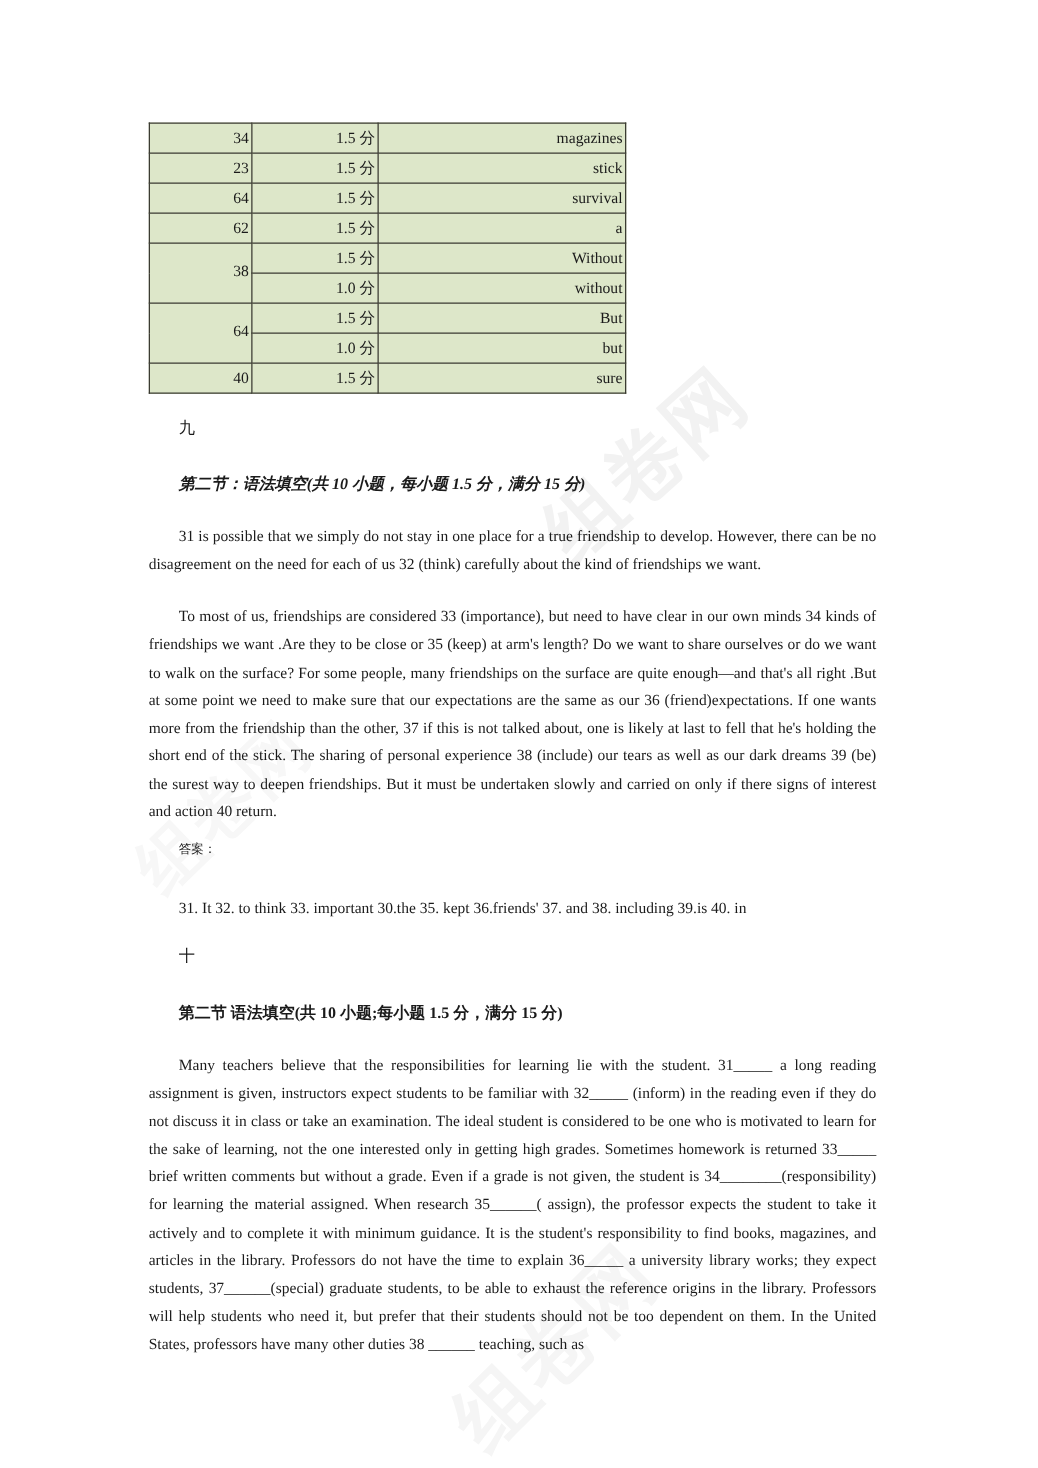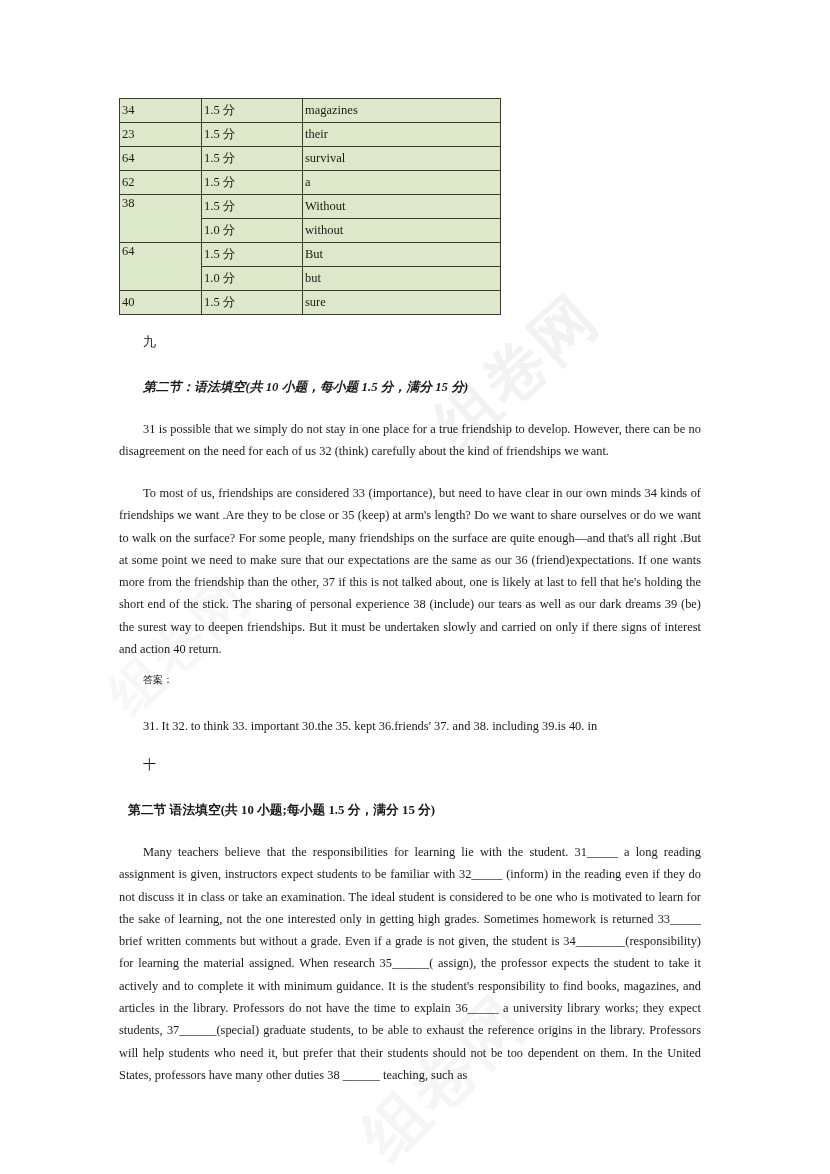--- a/index.html
+++ b/index.html
@@ -65,30 +65,30 @@
     border-collapse: collapse;
     table-layout: fixed;
     background: #dde7c9;
   }
   .score-table col.c1 { width: 82px; }
   .score-table col.c2 { width: 101px; }
   .score-table col.c3 { width: 198px; }
   .score-table td {
     border: 1.6px solid #3b3b32;
     background: #dde7c9;
-    text-align: left;
+    text-align: right;
     font-size: 12.5px;
     height: 23px;
     padding: 0 2px;
     line-height: 1.25;
     color: #1a1a1a;
   }
   .score-table td.num-merged {
     vertical-align: top;
-    padding-top: 1px;
+    padding-top: 15px;
   }
 
   
   .blk {
     position: absolute;
     left: 119px;
     width: 582px;
     font-size: 12.4px;
     line-height: 22.3px;
     text-align: justify;
@@ -127,21 +127,21 @@
         </colgroup>
       <tbody>
         <tr>
           <td>34</td>
           <td>1.5 分</td>
           <td>magazines</td>
         </tr>
         <tr>
           <td>23</td>
           <td>1.5 分</td>
-          <td>their</td>
+          <td>stick</td>
         </tr>
         <tr>
           <td>64</td>
           <td>1.5 分</td>
           <td>survival</td>
         </tr>
         <tr>
           <td>62</td>
           <td>1.5 分</td>
           <td>a</td>
@@ -179,18 +179,18 @@
     <div class="blk indent" style="top:418px;">31 is possible that we simply do not stay in one place for a true friendship to develop. However, there can be no disagreement on the need for each of us 32 (think) carefully about the kind of friendships we want.</div>
 
     <div class="blk indent" style="top:482px;">To most of us, friendships are considered 33 (importance), but need to have clear in our own minds 34 kinds of friendships we want .Are they to be close or 35 (keep) at arm's length? Do we want to share ourselves or do we want to walk on the surface? For some people, many friendships on the surface are quite enough—and that's all right .But at some point we need to make sure that our expectations are the same as our 36 (friend)expectations. If one wants more from the friendship than the other, 37 if this is not talked about, one is likely at last to fell that he's holding the short end of the stick. The sharing of personal experience 38 (include) our tears as well as our dark dreams 39 (be) the surest way to deepen friendships. But it must be undertaken slowly and carried on only if there signs of interest and action 40 return.</div>
 
     <div class="blk ans-label" style="top:670px; left:143px;">答案：</div>
 
     <div class="blk tight" style="top:715px; left:143px; width:560px;">31. It 32. to think 33. important 30.the 35. kept 36.friends' 37. and 38. including 39.is 40. in</div>
 
     <div class="blk sec-mark" style="top:755px; left:143px;">十</div>
 
-    <div class="blk heading" style="top:800px; left:128px;">第二节 语法填空(共 10 小题;每小题 1.5 分，满分 15 分)</div>
+    <div class="blk heading" style="top:800px; left:143px;">第二节 语法填空(共 10 小题;每小题 1.5 分，满分 15 分)</div>
 
     <div class="blk indent" style="top:841px;">Many teachers believe that the responsibilities for learning lie with the student. 31_____ a long reading assignment is given, instructors expect students to be familiar with 32_____ (inform) in the reading even if they do not discuss it in class or take an examination. The ideal student is considered to be one who is motivated to learn for the sake of learning, not the one interested only in getting high grades. Sometimes homework is returned 33_____ brief written comments but without a grade. Even if a grade is not given, the student is 34________(responsibility) for learning the material assigned. When research 35______( assign), the professor expects the student to take it actively and to complete it with minimum guidance. It is the student's responsibility to find books, magazines, and articles in the library. Professors do not have the time to explain 36_____ a university library works; they expect students, 37______(special) graduate students, to be able to exhaust the reference origins in the library. Professors will help students who need it, but prefer that their students should not be too dependent on them. In the United States, professors have many other duties 38 ______ teaching, such as</div>
 
   </div>
 </div>
 
 </body></html>

